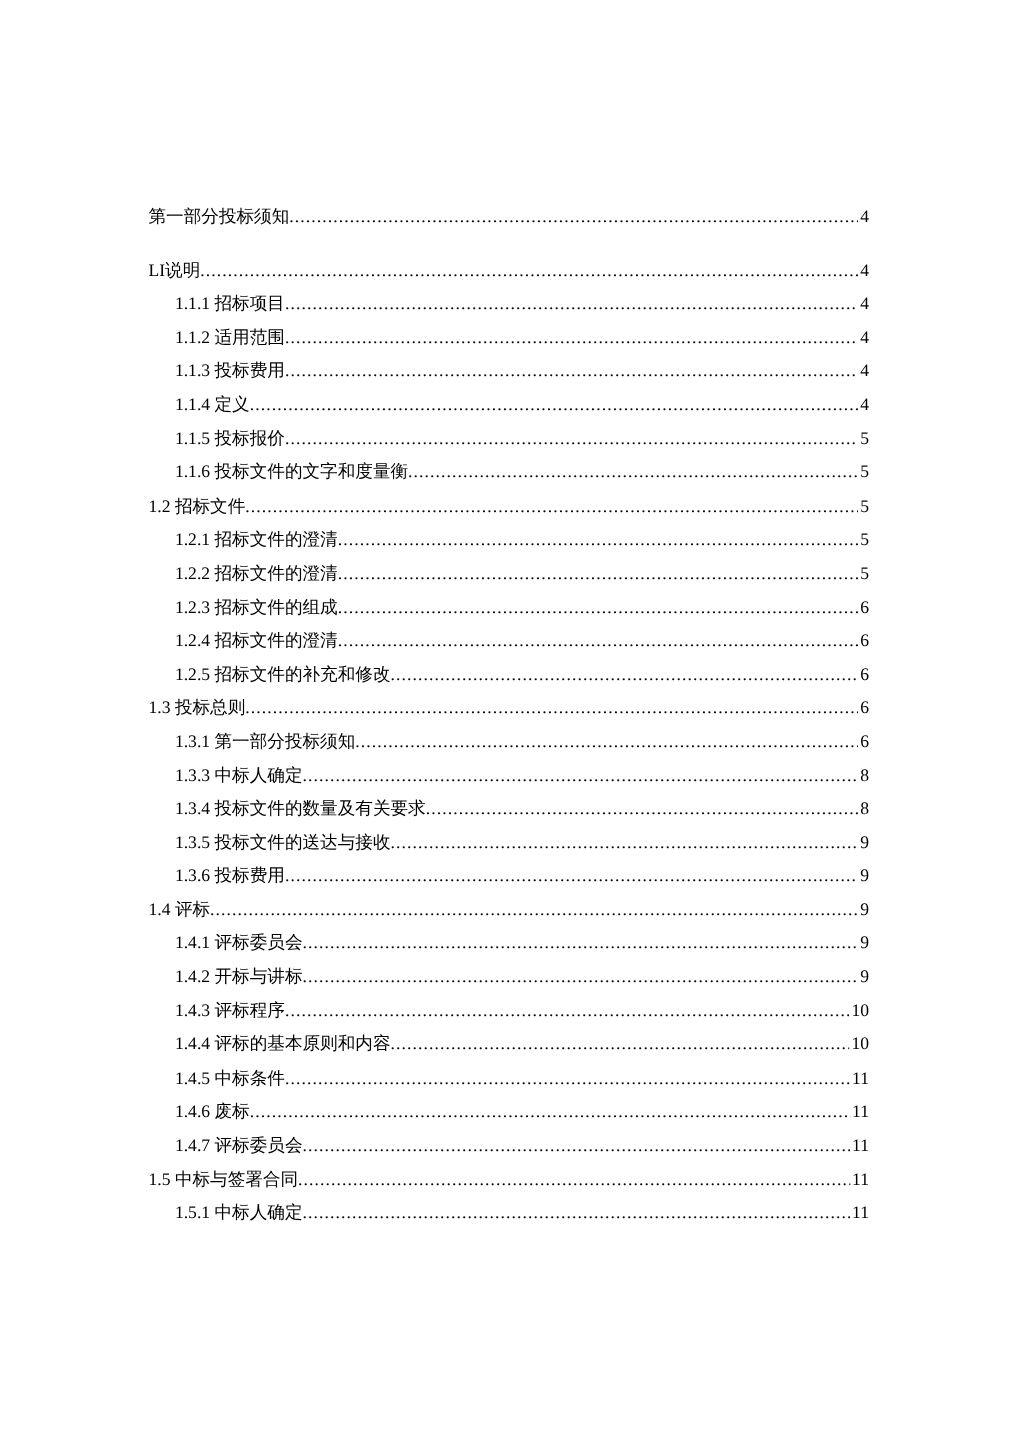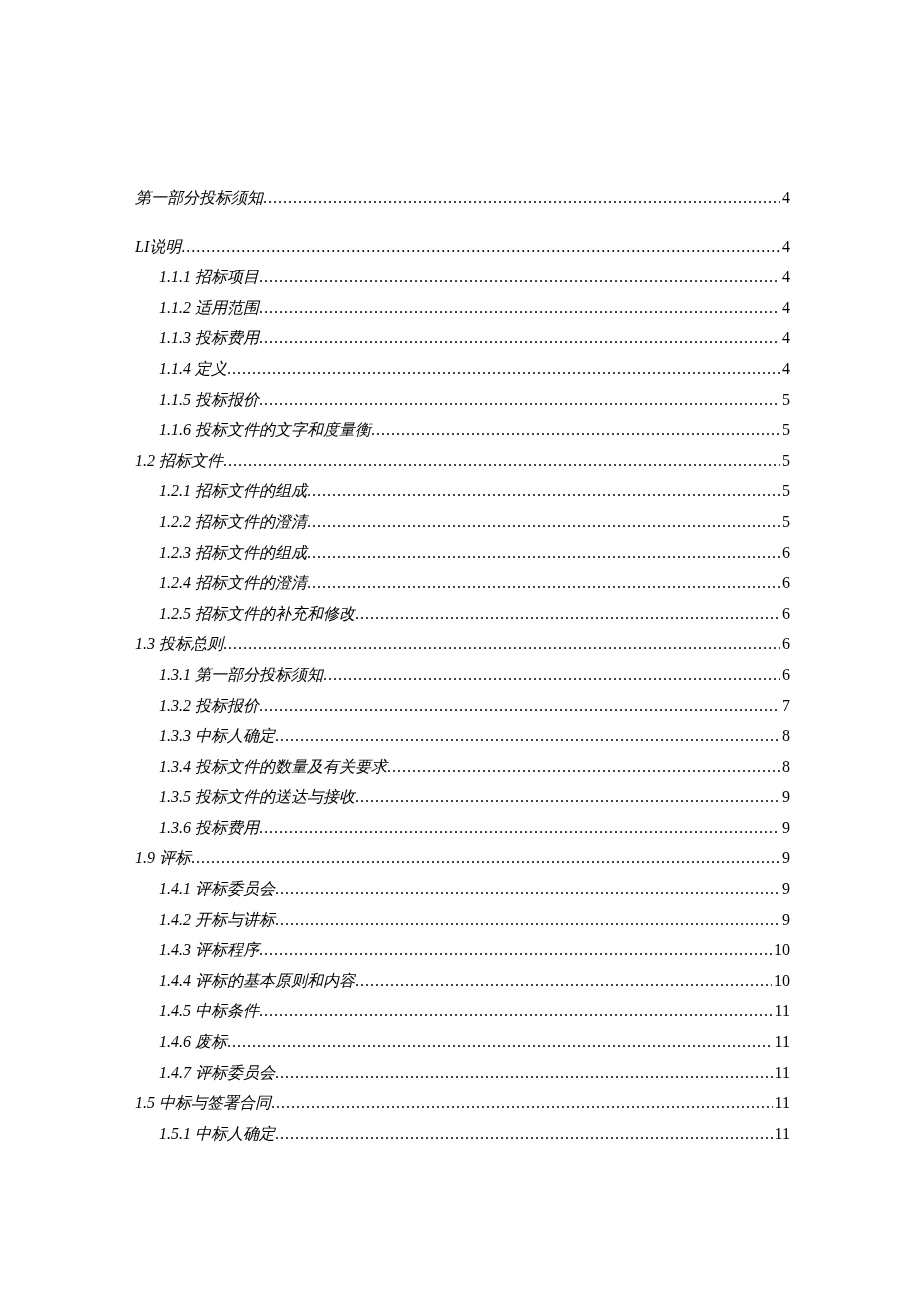--- a/index.html
+++ b/index.html
@@ -18,21 +18,20 @@
   .toc-entry {
     display: flex;
     align-items: baseline;
     font-size: 16px;
     line-height: 1.0;
     margin-bottom: 14.6px;
     white-space: nowrap;
   }
   .toc-title {
     flex: 0 0 auto;
-    font-style: italic;
   }
   .toc-leader {
     flex: 1 1 auto;
     overflow: hidden;
     letter-spacing: 1px;
     font-family: "SimSun", "宋体", serif;
   }
   .toc-leader::after {
     content: ".......................................................................................................................................";
     display: inline-block;
@@ -91,21 +90,21 @@
         <span class="toc-title">1.1.6 投标文件的文字和度量衡</span>
         <span class="toc-leader"></span>
         <span class="toc-page">5</span>
       </div>
       <div class="toc-entry indent-0">
         <span class="toc-title">1.2 招标文件</span>
         <span class="toc-leader"></span>
         <span class="toc-page">5</span>
       </div>
       <div class="toc-entry indent-1">
-        <span class="toc-title">1.2.1 招标文件的组成</span>
+        <span class="toc-title">1.2.1 招标文件的澄清</span>
         <span class="toc-leader"></span>
         <span class="toc-page">5</span>
       </div>
       <div class="toc-entry indent-1">
         <span class="toc-title">1.2.2 招标文件的澄清</span>
         <span class="toc-leader"></span>
         <span class="toc-page">5</span>
       </div>
       <div class="toc-entry indent-1">
         <span class="toc-title">1.2.3 招标文件的组成</span>
@@ -126,46 +125,41 @@
         <span class="toc-title">1.3 投标总则</span>
         <span class="toc-leader"></span>
         <span class="toc-page">6</span>
       </div>
       <div class="toc-entry indent-1">
         <span class="toc-title">1.3.1 第一部分投标须知</span>
         <span class="toc-leader"></span>
         <span class="toc-page">6</span>
       </div>
       <div class="toc-entry indent-1">
-        <span class="toc-title">1.3.2 投标报价</span>
-        <span class="toc-leader"></span>
-        <span class="toc-page">7</span>
-      </div>
-      <div class="toc-entry indent-1">
         <span class="toc-title">1.3.3 中标人确定</span>
         <span class="toc-leader"></span>
         <span class="toc-page">8</span>
       </div>
       <div class="toc-entry indent-1">
         <span class="toc-title">1.3.4 投标文件的数量及有关要求</span>
         <span class="toc-leader"></span>
         <span class="toc-page">8</span>
       </div>
       <div class="toc-entry indent-1">
         <span class="toc-title">1.3.5 投标文件的送达与接收</span>
         <span class="toc-leader"></span>
         <span class="toc-page">9</span>
       </div>
       <div class="toc-entry indent-1">
         <span class="toc-title">1.3.6 投标费用</span>
         <span class="toc-leader"></span>
         <span class="toc-page">9</span>
       </div>
       <div class="toc-entry indent-0">
-        <span class="toc-title">1.9 评标</span>
+        <span class="toc-title">1.4 评标</span>
         <span class="toc-leader"></span>
         <span class="toc-page">9</span>
       </div>
       <div class="toc-entry indent-1">
         <span class="toc-title">1.4.1 评标委员会</span>
         <span class="toc-leader"></span>
         <span class="toc-page">9</span>
       </div>
       <div class="toc-entry indent-1">
         <span class="toc-title">1.4.2 开标与讲标</span>

